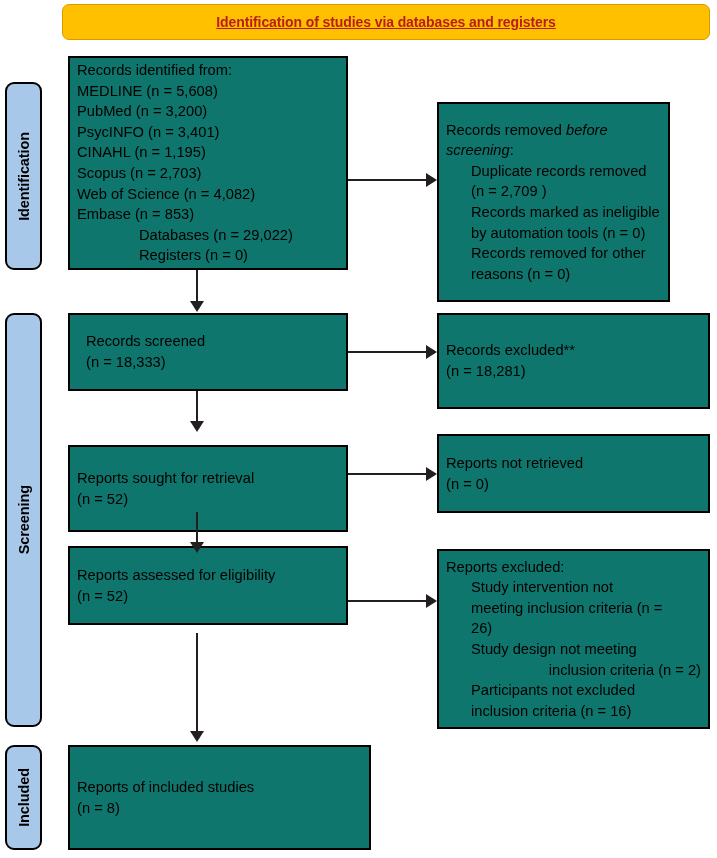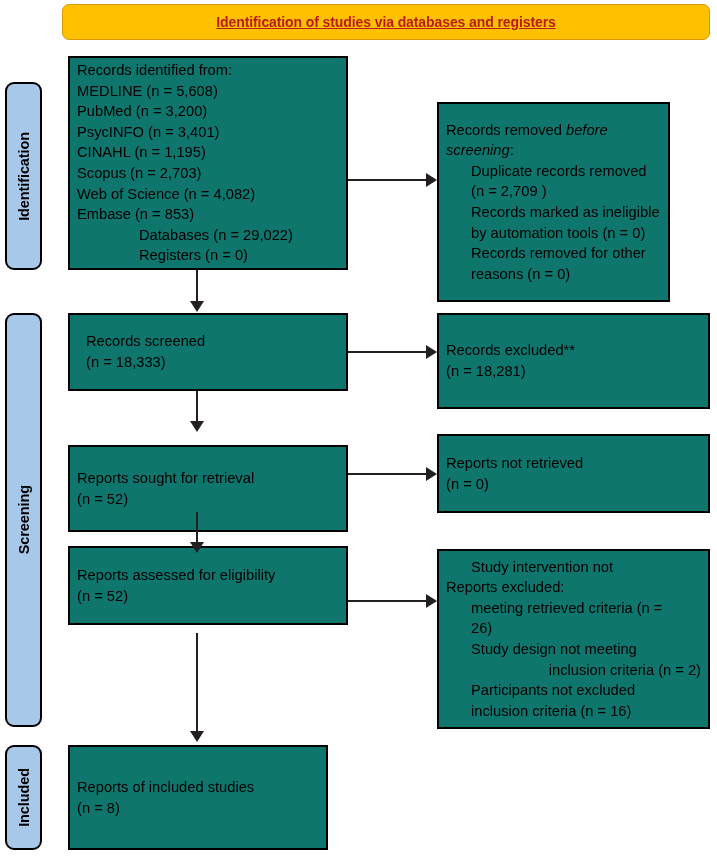--- a/index.html
+++ b/index.html
@@ -166,31 +166,31 @@
     <div class="box-text">Reports not retrieved</div>
     <div class="box-text">(n = 0)</div>
   </div>
 
   <div class="box" style="left:68px; top:546px; width:280px; height:79px;">
     <div class="box-text">Reports assessed for eligibility</div>
     <div class="box-text">(n = 52)</div>
   </div>
 
   <div class="box" style="left:437px; top:549px; width:273px; height:180px;">
+    <div class="box-text">Reports excluded:</div>
     <div class="box-text" style="padding-left:25px;">Study intervention not</div>
-    <div class="box-text">Reports excluded:</div>
-    <div class="box-text" style="padding-left:25px;">meeting retrieved criteria (n =</div>
+    <div class="box-text" style="padding-left:25px;">meeting inclusion criteria (n =</div>
     <div class="box-text" style="padding-left:25px;">26)</div>
     <div class="box-text" style="padding-left:25px;">Study design not meeting</div>
     <div class="box-text" style="padding-left:25px;text-align:right;">inclusion criteria (n = 2)</div>
     <div class="box-text" style="padding-left:25px;">Participants not excluded</div>
     <div class="box-text" style="padding-left:25px;">inclusion criteria (n = 16)</div>
   </div>
 
-  <div class="box" style="left:68px; top:745px; width:260px; height:105px;">
+  <div class="box" style="left:68px; top:745px; width:303px; height:105px;">
     <div class="box-text">Reports of included studies</div>
     <div class="box-text">(n = 8)</div>
   </div>
 
   <div class="hline" style="left:348px; top:179px; width:80px;"></div>
   <div class="arrow-right" style="left:426px; top:173px;"></div>
 
   <div class="hline" style="left:348px; top:351px; width:80px;"></div>
   <div class="arrow-right" style="left:426px; top:345px;"></div>
 

